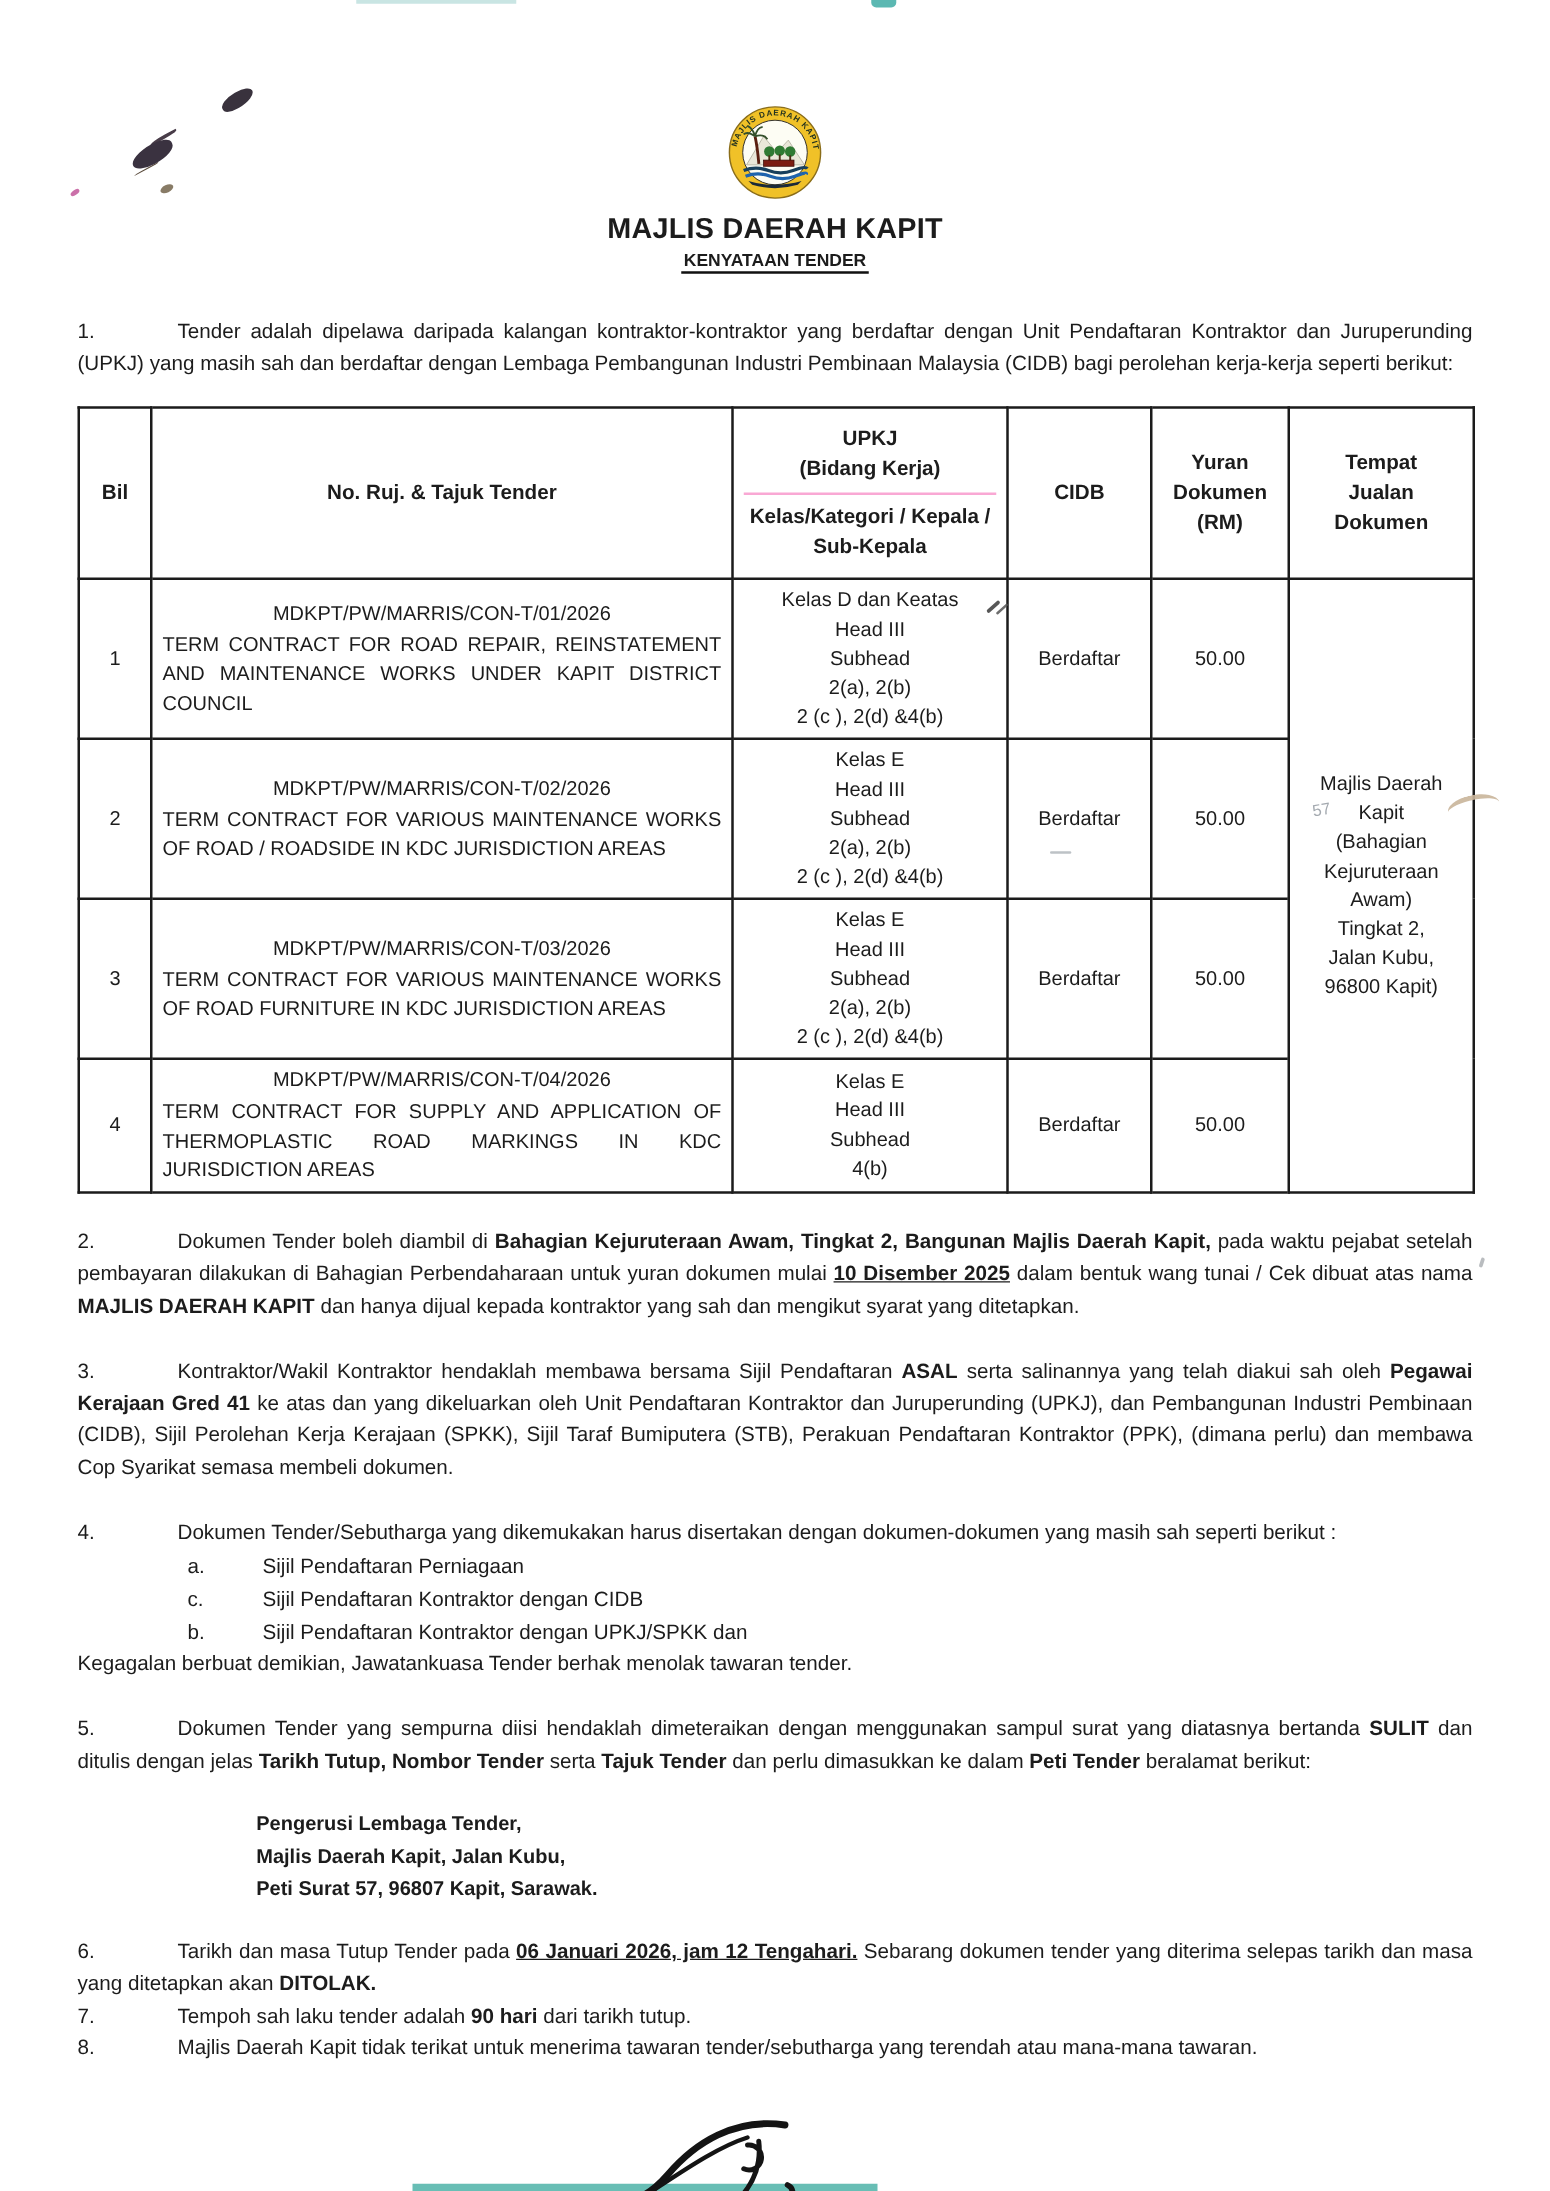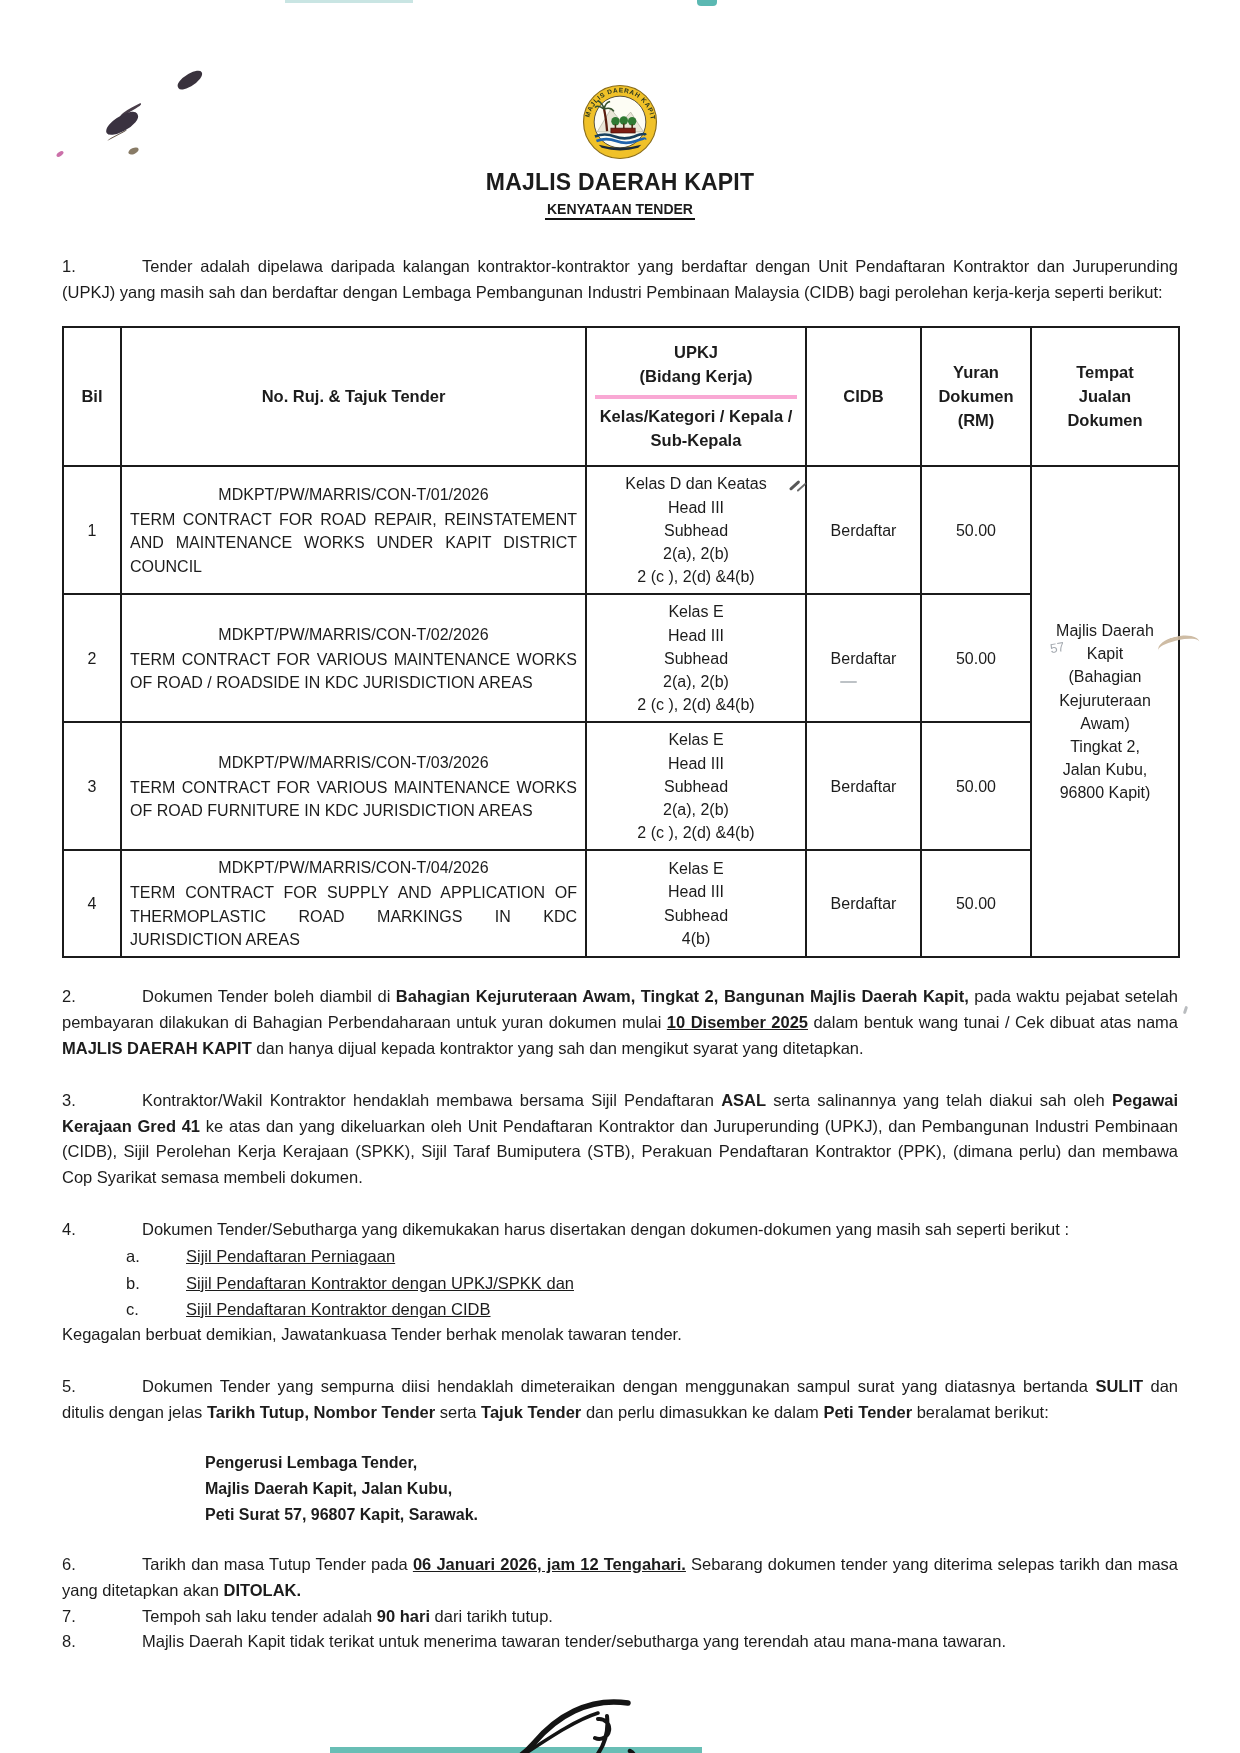--- a/index.html
+++ b/index.html
@@ -26,29 +26,29 @@
   .mt26{margin-top:26px;} .mt24{margin-top:24px;}
 
   
   table.tender{border-collapse:collapse;width:1116px;margin-top:20px;
     font-size:16px;table-layout:fixed;}
   table.tender th,table.tender td{
     border:2px solid #1b1b1b;vertical-align:middle;text-align:center;
     padding:5px 8px;line-height:1.45;}
   table.tender th{font-weight:bold;font-size:16.5px;}
   th.upkj-th{padding:0;}
-  .upkj-top{padding:8px 4px 6px;border-bottom:4px solid #f9a8d4;}
+  .upkj-top{padding:8px 4px 6px;border-bottom:2px solid #f9a8d4;}
   .upkj-bot{padding:6px 4px 8px;}
   td.cell-ruj{text-align:left;padding:8px 12px;}
   td.cell-ruj .ref{margin-bottom:2px;}
   td.cell-ruj .ttl{text-align:justify;}
   tr.r1{height:116px;} tr.r2{height:106px;} tr.r3{height:110px;} tr.r4{height:94px;}
 
   
-  .sublist{margin-left:64px;text-decoration:underline;}
+  .sublist{margin-left:88px;}
   .sublist .itm{font-size:16.5px;line-height:1.6;}
   .sublist .ltr{display:inline-block;width:60px;}
 
   
   .address{margin-left:143px;font-weight:bold;font-size:16px;line-height:1.62;}
 
   
   .sig-block{margin-top:34px;text-align:center;width:fit-content;
     margin-left:auto;margin-right:auto;transform:translateX(-55px);position:relative;}
   .sig-svg{display:block;margin:0 auto -30px auto;position:relative;z-index:2;}
@@ -258,24 +258,24 @@
   </p>
 
   <p class="para mt26">
     <span class="pnum">4.</span><span><span>Dokumen Tender/Sebutharga yang dikemukakan harus disertakan dengan dokumen-dokumen yang masih sah seperti berikut :</span></span>
   </p>
   <div class="sublist">
     <div class="itm">
       <span class="ltr">a.</span><span>Sijil Pendaftaran Perniagaan</span>
     </div>
     <div class="itm">
+      <span class="ltr">c.</span><span>Sijil Pendaftaran Kontraktor dengan CIDB</span>
+    </div>
+    <div class="itm">
       <span class="ltr">b.</span><span>Sijil Pendaftaran Kontraktor dengan UPKJ/SPKK dan</span>
-    </div>
-    <div class="itm">
-      <span class="ltr">c.</span><span>Sijil Pendaftaran Kontraktor dengan CIDB</span>
     </div>
   </div>
   <p class="para">Kegagalan berbuat demikian, Jawatankuasa Tender berhak menolak tawaran tender.</p>
 
   <p class="para mt26">
     <span class="pnum">5.</span><span><span>Dokumen Tender yang sempurna diisi hendaklah dimeteraikan dengan menggunakan sampul surat yang diatasnya bertanda </span><span class="b">SULIT</span><span> dan ditulis dengan jelas </span><span class="b">Tarikh Tutup, Nombor Tender</span><span> serta </span><span class="b">Tajuk Tender</span><span> dan perlu dimasukkan ke dalam </span><span class="b">Peti Tender</span><span> beralamat berikut:</span></span>
   </p>
 
   <div class="address mt24">
       <div>Pengerusi Lembaga Tender,</div>

